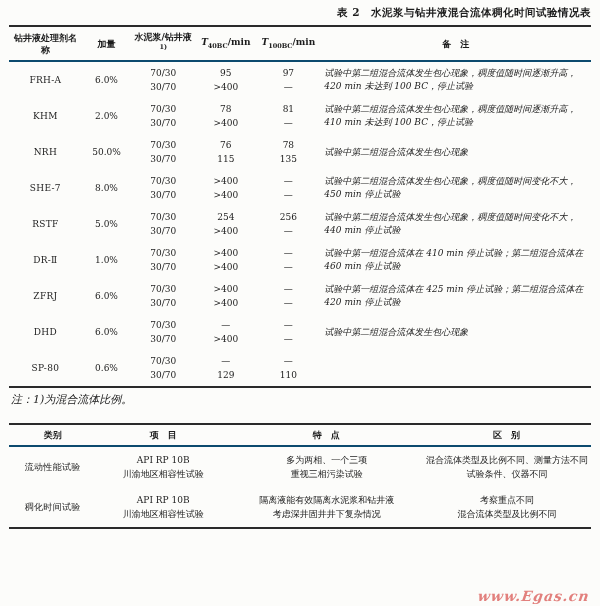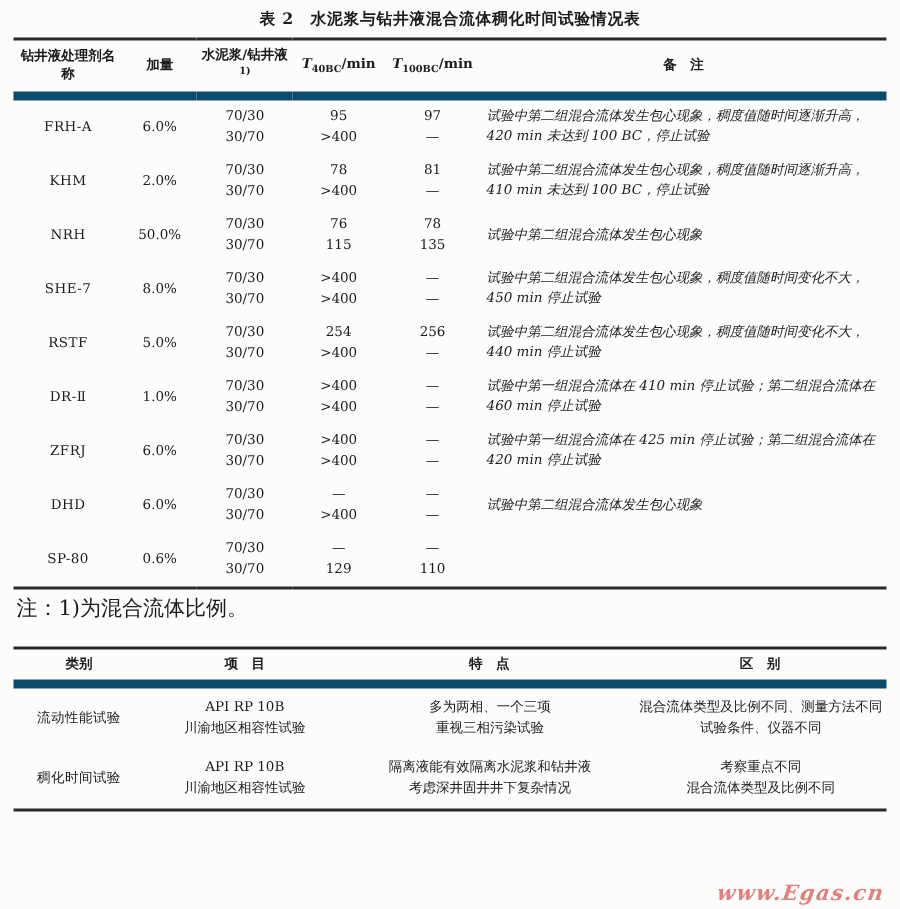--- a/index.html
+++ b/index.html
@@ -5,39 +5,39 @@
   html,body{margin:0;padding:0;}
   body{
     width:600px;height:606px;
     background:#fcfcfa;
     color:#1c1c1c;
     font-family:"DejaVu Serif","Liberation Serif",serif;
     position:relative;overflow:hidden;
   }
   .doc{padding:2px 9px 0 9px;}
   .tbl-title{
-    text-align:center;font-weight:bold;font-size:10.5px;
+    text-align:right;font-weight:bold;font-size:10.5px;
     margin:4px 0 5px 0;letter-spacing:.5px;
   }
   table{
     width:100%;border-collapse:collapse;table-layout:fixed;
     border-top:2px solid #2a2a2a;border-bottom:2px solid #2a2a2a;
     font-size:9px;
   }
-  thead tr{border-bottom:6px solid #0c4a6e;}
+  thead tr{border-bottom:2px solid #0c4a6e;}
   th{font-weight:bold;padding:4px 1px;font-size:9px;line-height:1.35;vertical-align:middle;}
   th sub{font-size:6.5px;}
   th sup{font-size:6.5px;}
   th i{font-family:"DejaVu Serif",serif;}
   td{padding:3px 1px;vertical-align:middle;text-align:center;line-height:13.5px;}
   #table2 td{height:30px;}
   .c-pair div{line-height:14px;}
   .c-remark{text-align:left;padding-left:4px;line-height:13.5px;font-style:italic;}
   .c-name{letter-spacing:.3px;}
-  .note{font-size:14px;margin:4px 0 0 2px;}
+  .note{font-size:11px;margin:4px 0 0 2px;font-style:italic;}
   .gap{height:16px;}
   #table3 td{height:34px;}
   .c-left{text-align:center;padding-left:2px;}
   .watermark{
     position:absolute;right:10px;bottom:2px;
     font-family:"DejaVu Serif",serif;
     font-style:italic;font-weight:bold;
     font-size:14px;color:#e2807d;
     transform:skewX(-8deg);
     letter-spacing:1px;

